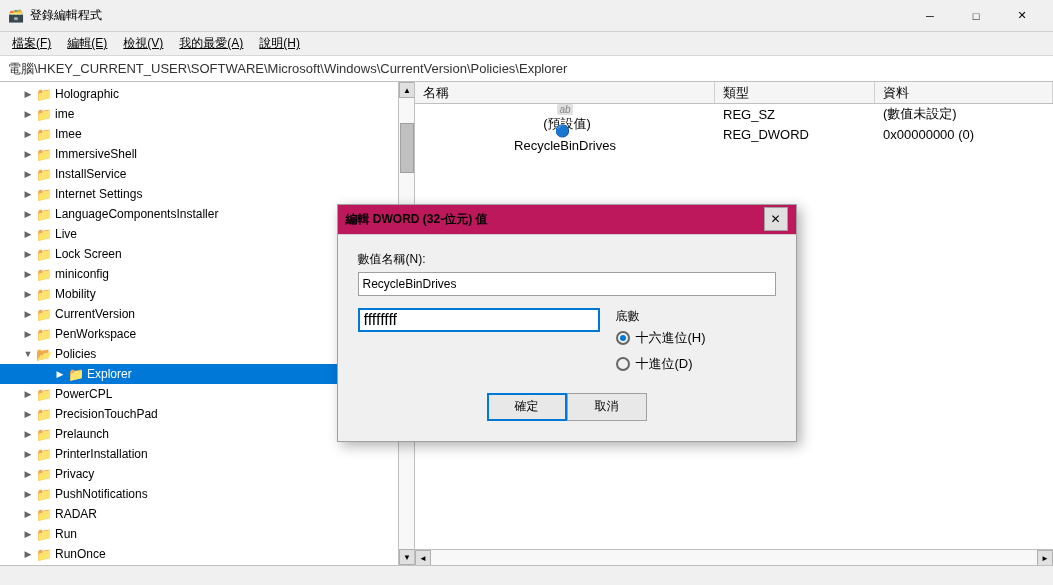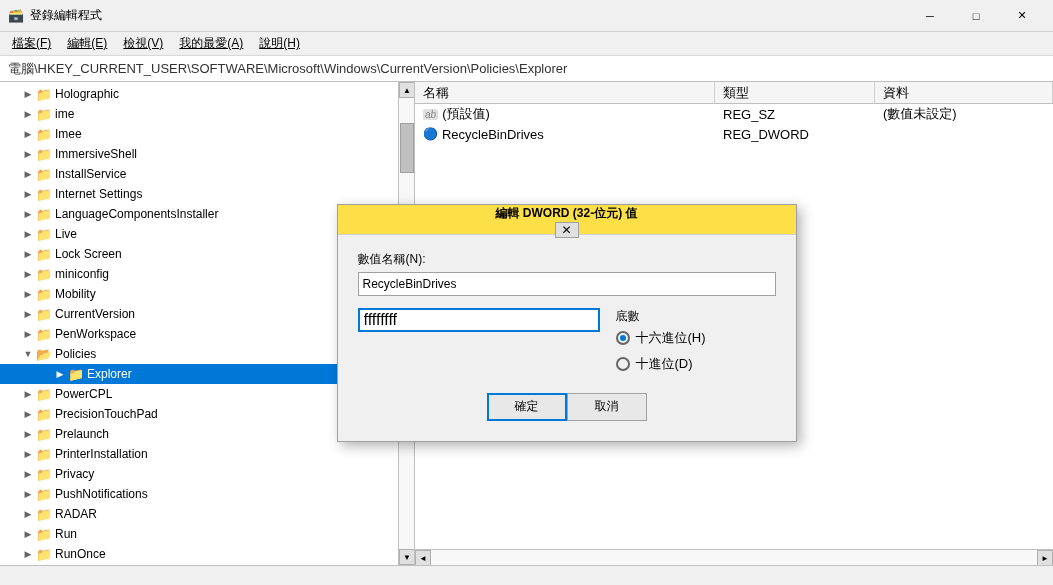--- a/index.html
+++ b/index.html
@@ -122,21 +122,21 @@
       align-items: center;
       cursor: pointer;
     }
     .td {
       padding: 0 8px;
       font-size: 12px;
       display: flex;
       align-items: center;
       height: 100%;
     }
-    .td-name { width: 300px; }
+    .td-name { width: 300px; flex-direction: column; }
     .td-type { width: 160px; }
     .td-data { flex: 1; }
     .reg-ab { color: #888; font-style: italic; background: #e0e0e0; padding: 0 2px; font-size: 10px; border-radius: 2px; }
 
     
     .status-bar {
       height: 20px;
       background: #f0f0f0;
       border-top: 1px solid #c0c0c0;
       display: flex;
@@ -156,27 +156,26 @@
       pointer-events: none;
     }
     .dialog {
       background: #f0f0f0;
       border: 1px solid #a0a0a0;
       box-shadow: 4px 4px 12px rgba(0,0,0,0.3);
       width: 460px;
       pointer-events: all;
     }
     .dialog-title-bar {
-      background: #fde047;
+      background: #be185d;
       height: 30px;
       display: flex;
       align-items: center;
       padding: 0 8px;
       border-bottom: 1px solid #d0d0d0;
-      flex-direction: column;
     }
     .dialog-title-text { flex: 1; font-size: 12px; font-weight: bold; }
     .dialog-close-btn {
       width: 24px; height: 24px; border: 1px solid #a0a0a0; background: #e0e0e0;
       cursor: pointer; display: flex; align-items: center; justify-content: center; font-size: 12px;
     }
     .dialog-body { padding: 16px 20px; }
     .dialog-field-label { font-size: 12px; margin-bottom: 4px; }
     .dialog-input {
       width: 100%; height: 24px; border: 1px solid #a0a0a0; padding: 0 4px;
@@ -417,20 +416,23 @@
         <span>(數值未設定)</span>
       </div>
     </div>
     <div class="table-row">
       <div class="td td-name">
         <span style="color:#1e90ff; font-size:12px; margin-right:4px;">🔵</span>
         <span>RecycleBinDrives</span>
       </div>
       <div class="td td-type">
         <span>REG_DWORD</span>
+      </div>
+      <div class="td td-data">
+        <span>0x00000000 (0)</span>
       </div>
     </div>
 
     <div style="margin-top:auto; height:16px; background:#f0f0f0; border-top:1px solid #c0c0c0; display:flex;">
       <div style="width:16px; height:16px; background:#e0e0e0; border:1px solid #b0b0b0; display:flex; align-items:center; justify-content:center; font-size:8px; cursor:pointer;">◄</div>
       <div style="flex:1; background:#f8f8f8;"></div>
       <div style="width:16px; height:16px; background:#e0e0e0; border:1px solid #b0b0b0; display:flex; align-items:center; justify-content:center; font-size:8px; cursor:pointer;">►</div>
     </div>
   </div>
 </div>

